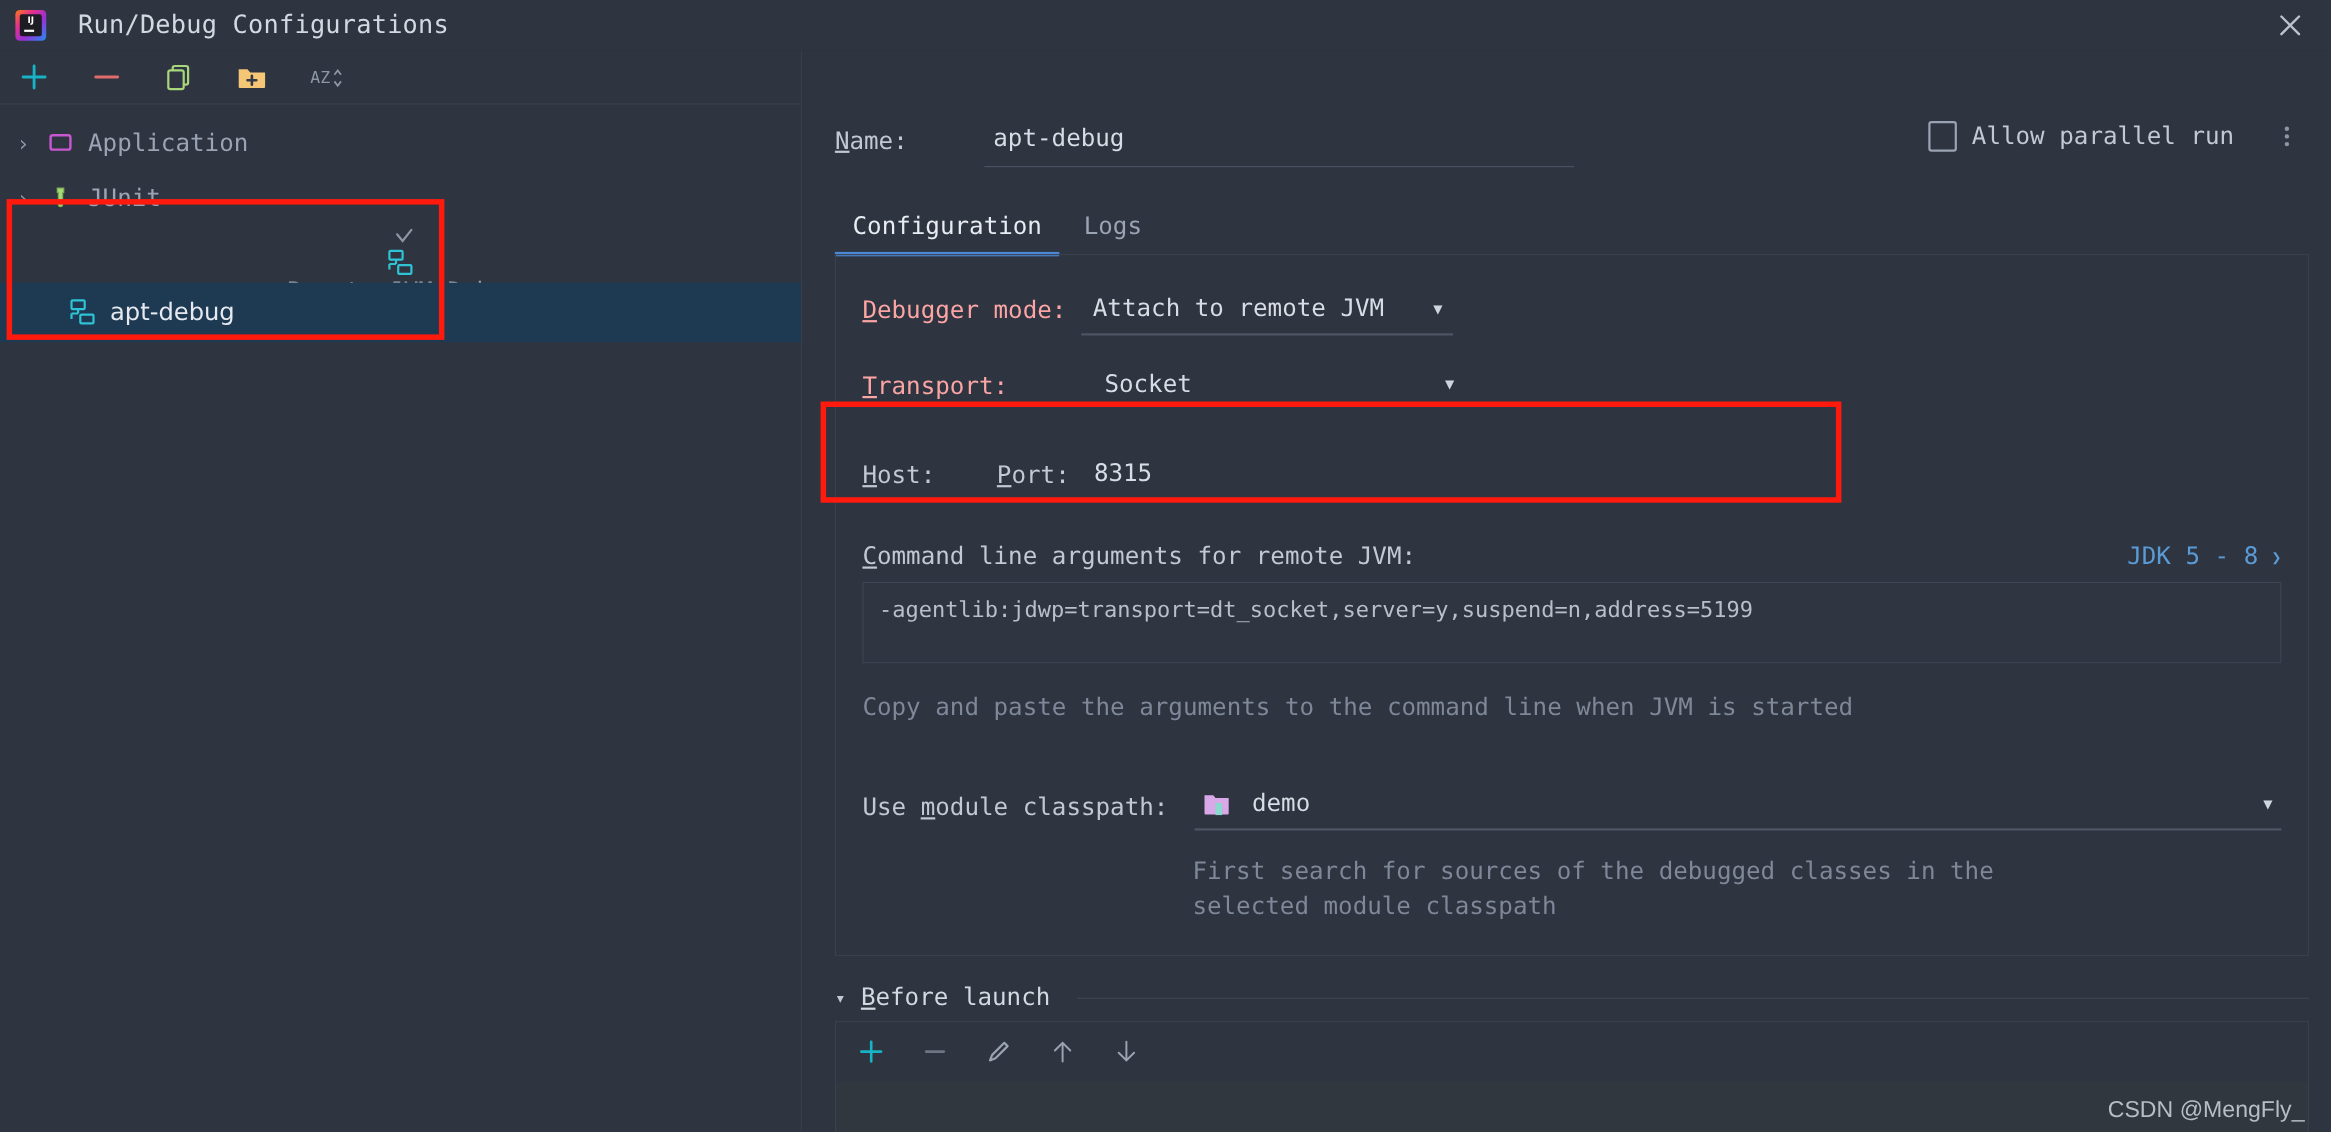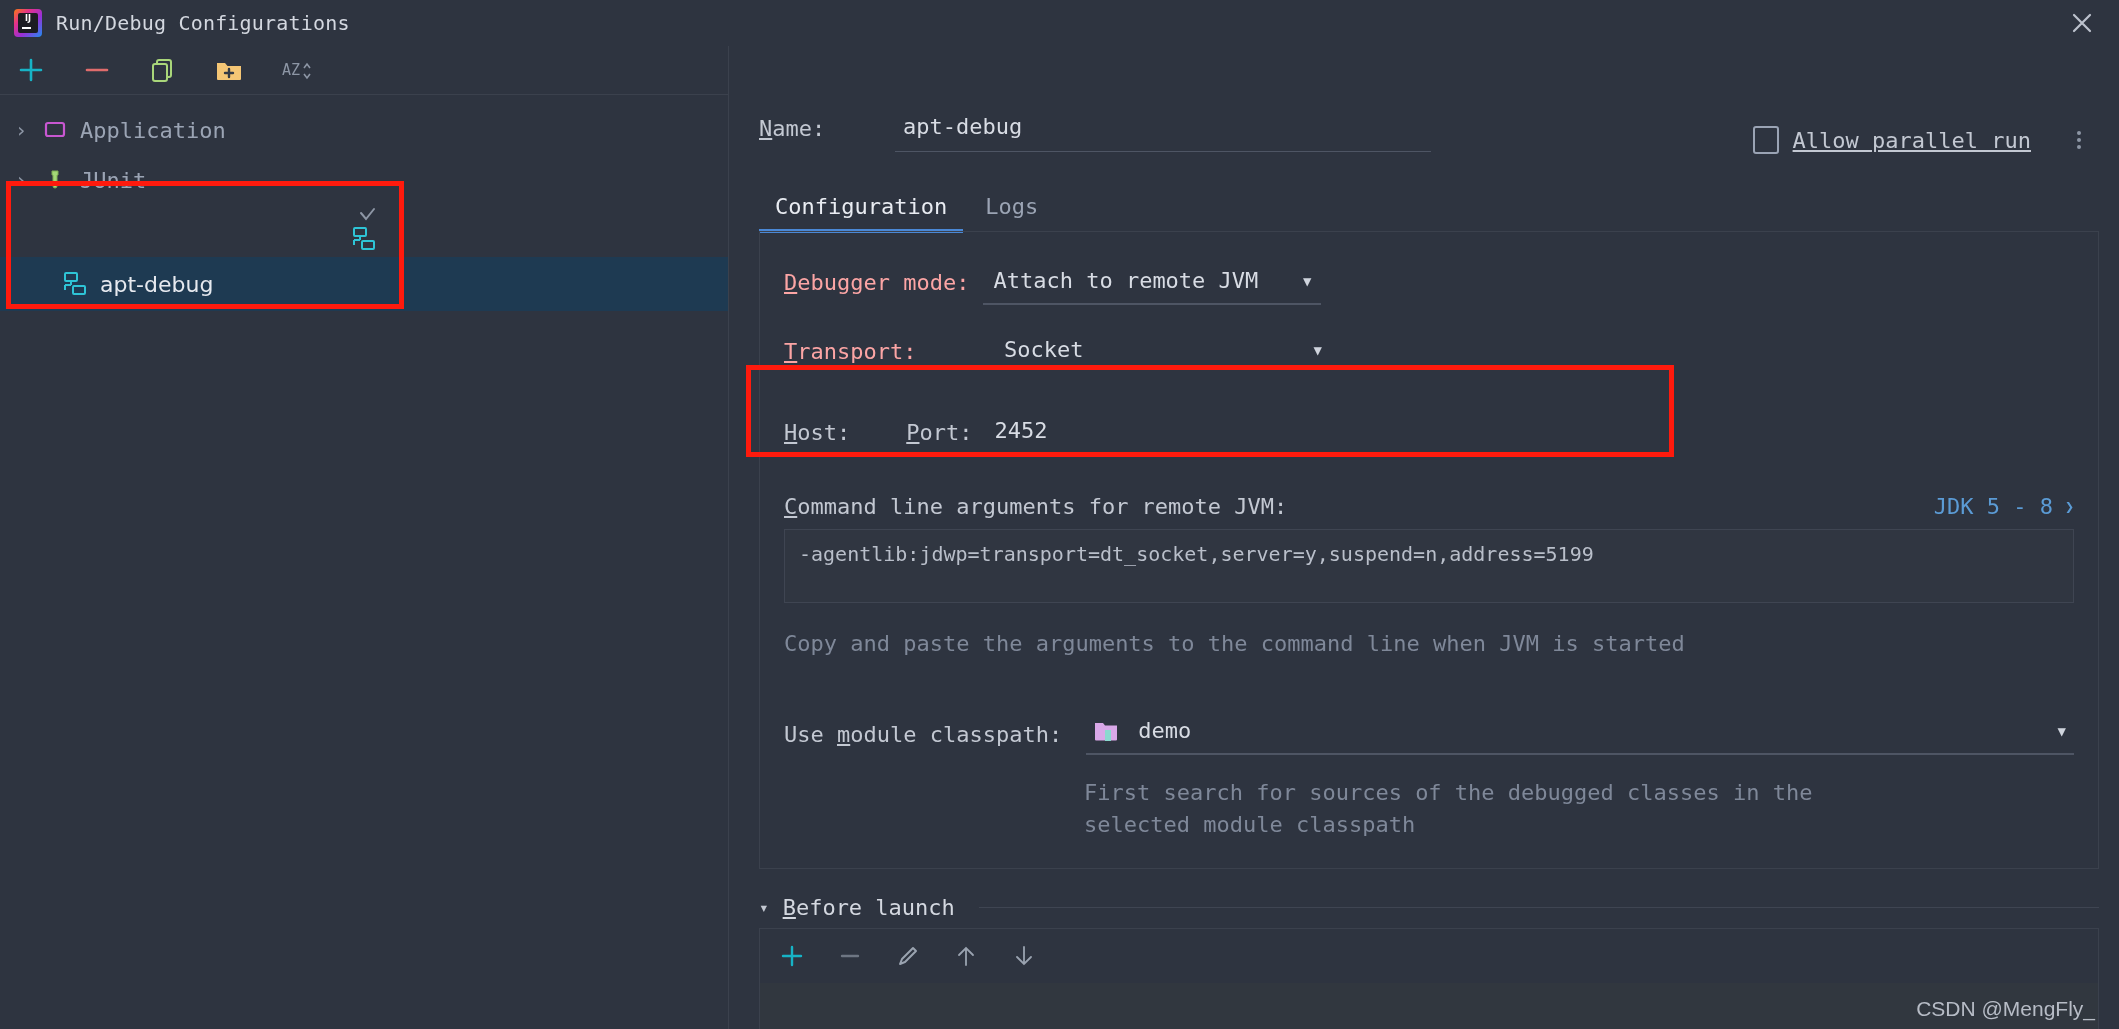--- a/index.html
+++ b/index.html
@@ -57,23 +57,24 @@
     position: relative;
   }
   .ij-logo .inner::after {
     content: "";
     position: absolute;
     left: 4px; bottom: 4px;
     width: 9px; height: 2px;
     background: #ffffff;
   }
   .title-text {
-    font-size: 20px;
+    font-size: 23px;
     color: #d4d8e0;
     letter-spacing: 0.2px;
+    margin-left: 15px;
   }
   .close-btn {
     position: absolute;
     right: 22px;
     top: 8px;
     width: 30px; height: 30px;
     display: flex; align-items: center; justify-content: center;
     color: #bcc2cd;
   }
   .close-btn svg { display: block; }
@@ -176,25 +177,24 @@
     width: 528px;
     margin-left: 28px;
     border-bottom: 1px solid #4e5564;
     padding: 4px 0 12px 8px;
     font-size: 22px;
     color: #d8dce4;
   }
   .hdr-checks {
     position: absolute;
     right: 38px;
-    top: 80px;
+    top: 64px;
     display: flex;
     align-items: center;
     gap: 42px;
-    text-decoration: underline;
   }
   .chk-wrap { display: flex; align-items: center; gap: 14px; }
   .chk {
     width: 22px; height: 24px;
     border: 2px solid #9aa3b4;
     border-radius: 3px;
     background: transparent;
     flex: 0 0 auto;
   }
   .chk-label { font-size: 22px; color: #c3c8d2; white-space: nowrap; }
@@ -525,21 +525,21 @@
           <div class="form-label" style="width:196px;"><u>T</u>ransport:</div>
           <div class="combo transport" style="border-bottom:none;">
             <span>Socket</span>
             <span class="caret">▼</span>
           </div>
         </div>
 
         <div class="hostport">
           <div class="host-label label"><u>H</u>ost:</div>
           <div class="port-label label"><u>P</u>ort:</div>
-          <div class="port-input">2452</div>
+          <div class="port-input">8315</div>
         </div>
 
         <div class="args-header">
           <div class="args-title"><u>C</u>ommand line arguments for remote JVM:</div>
           <div class="jdk-sel">
             <span>JDK 5 - 8</span>
             <span class="caret">❯</span>
           </div>
         </div>
 

